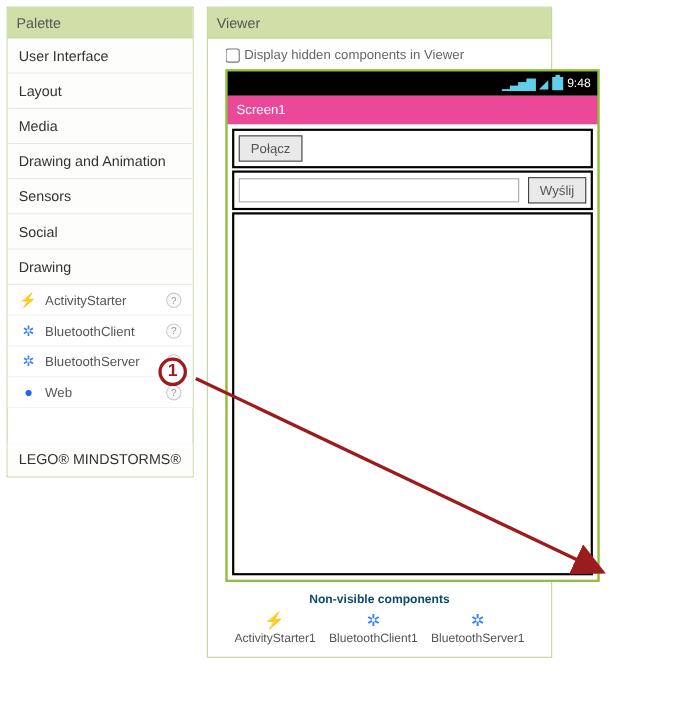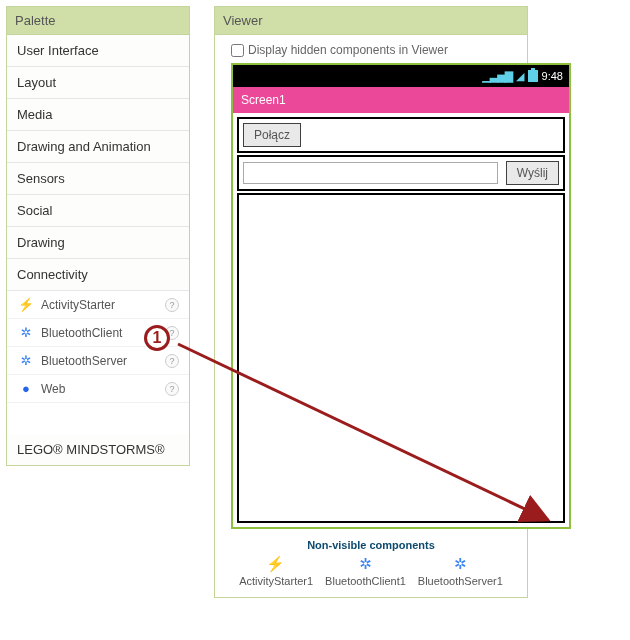--- a/index.html
+++ b/index.html
@@ -20,21 +20,21 @@
   .col-header {
     background: #d0dfa8;
     padding: 6px 8px;
     color: #555;
     font-size: 13px;
     border-bottom: 1px solid #c4d49a;
   }
 
   
   .palette {
-    width: 184px;
+    width: 170px;
   }
   .pal-item {
     padding: 8px 10px;
     border-bottom: 1px solid #e6e6e6;
     background: #fdfdfb;
     cursor: pointer;
   }
   .pal-item:last-child { border-bottom: none; margin-top: 31px; }
   .pal-sub {
     background: #fff;
@@ -61,21 +61,21 @@
     font-size: 9px;
     line-height: 12px;
     text-align: center;
     color: #999;
     background: #fafafa;
   }
 
   
   .viewer {
     width: 314px;
-    margin-left: 24px;
+    margin-left: 12px;
     padding-bottom: 10px;
   }
   .viewer-body {
     padding: 4px 16px 0 16px;
   }
   .chk-row {
     font-size: 12px;
     color: #666;
     padding: 4px 0 6px 0;
     display: flex;
@@ -197,21 +197,20 @@
 <div class="col palette">
   <div class="col-header">Palette</div>
 
   <div class="pal-item"><span>User Interface</span></div>
   <div class="pal-item"><span>Layout</span></div>
   <div class="pal-item"><span>Media</span></div>
   <div class="pal-item"><span>Drawing and Animation</span></div>
   <div class="pal-item"><span>Sensors</span></div>
   <div class="pal-item"><span>Social</span></div>
   <div class="pal-item"><span>Drawing</span></div>
-  <div class="pal-item"><span>Connectivity</span></div>
 
   <div class="pal-sub">
     <div class="pal-sub-row">
       <span class="icon-sm ic-light">⚡</span>
       <span>ActivityStarter</span>
       <span class="spacer"></span>
       <span class="help-q">?</span>
     </div>
     <div class="pal-sub-row">
       <span class="icon-sm ic-bt">✲</span>

